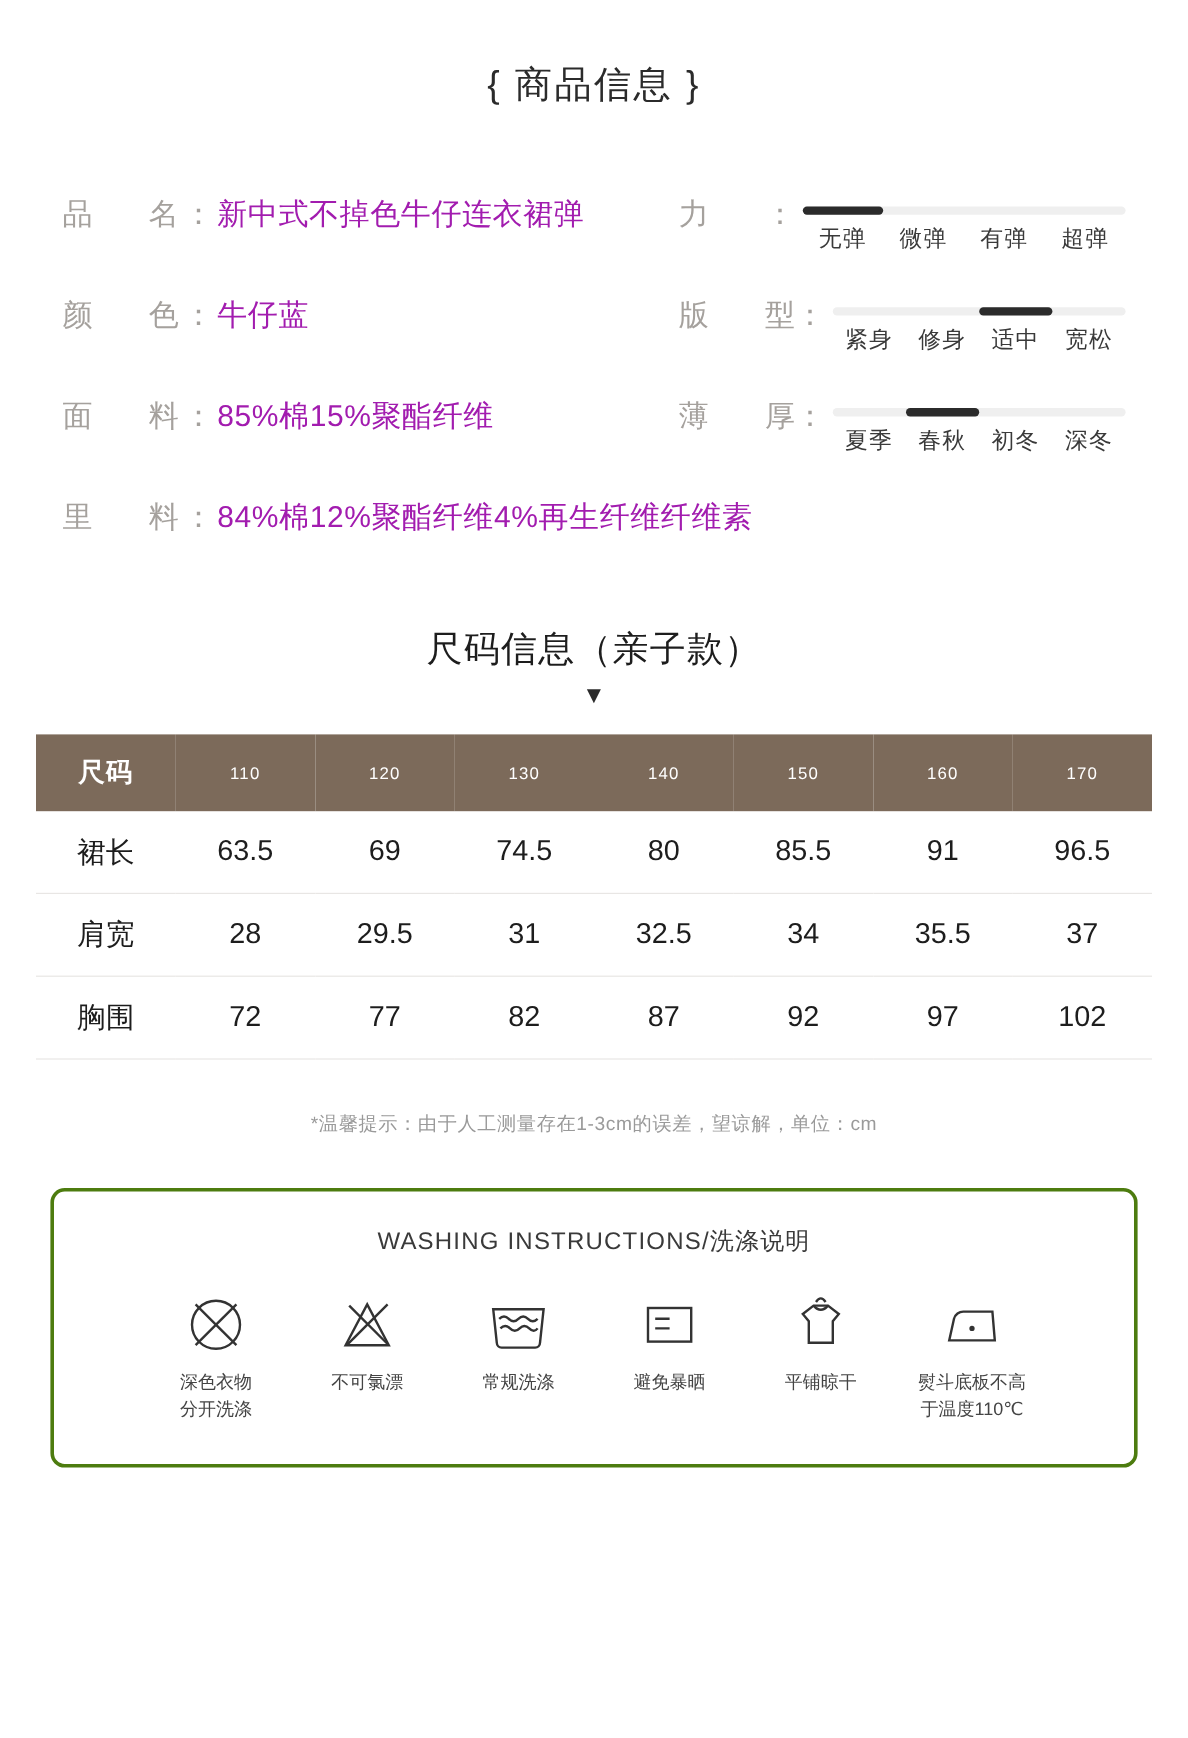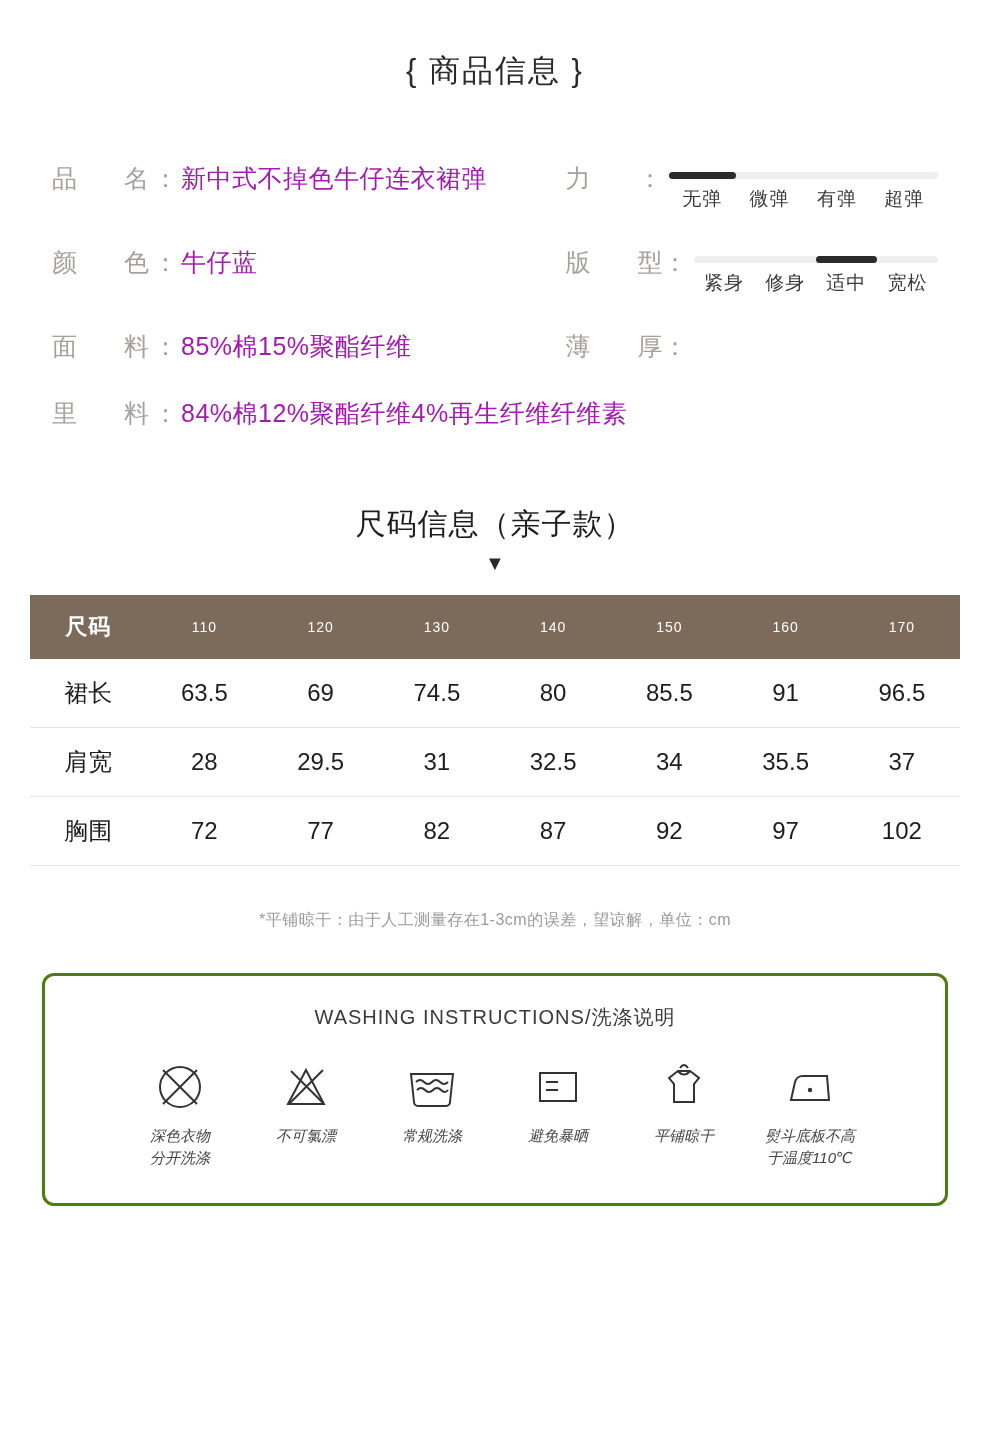--- a/index.html
+++ b/index.html
@@ -169,21 +169,20 @@
     text-align: center;
     font-size: 20px;
     color: #3a3a3a;
     letter-spacing: 1px;
   }
   .wash-icons {
     display: flex;
     justify-content: center;
     margin-top: 28px;
     padding: 0 22px;
-    font-style: italic;
   }
   .wash-item {
     width: 126px;
     text-align: center;
   }
   .wash-item .glyph {
     height: 56px;
     display: flex;
     align-items: center;
     justify-content: center;
@@ -260,20 +259,31 @@
       <span class="label">
         <span class="sp1">面</span><span class="sp2">料</span>
       </span>
       <span class="colon">：</span>
       <span class="value">85%棉15%聚酯纤维</span>
     </div>
     <div class="scale-block">
       <span class="scale-label">
         <span class="s1">薄</span><span>厚</span>：
       </span>
+      <div class="scale-body">
+        <div class="scale-track">
+          <div class="scale-marker" style="left: 25%; width: 25%;"></div>
+        </div>
+        <div class="scale-opts">
+          <span>夏季</span>
+          <span>春秋</span>
+          <span>初冬</span>
+          <span>深冬</span>
+        </div>
+      </div>
     </div>
   </div>
 
   <div class="info-row">
     <div class="info-left" style="width:100%">
       <span class="label">
         <span class="sp1">里</span><span class="sp2">料</span>
       </span>
       <span class="colon">：</span>
       <span class="value">84%棉12%聚酯纤维4%再生纤维纤维素</span>
@@ -325,21 +335,21 @@
       <td>77</td>
       <td>82</td>
       <td>87</td>
       <td>92</td>
       <td>97</td>
       <td>102</td>
     </tr>
   </tbody>
 </table>
 
-<div class="measure-note">*平铺晾干：由于人工测量存在1-3cm的误差，望谅解，单位：cm</div>
+<div class="measure-note">*温馨提示：由于人工测量存在1-3cm的误差，望谅解，单位：cm</div>
 
 <div class="wash-card">
   <div class="wash-title">WASHING INSTRUCTIONS/洗涤说明</div>
   <div class="wash-icons">
 
     <div class="wash-item">
       <div class="glyph">
         <svg width="54" height="54" viewBox="0 0 54 54">
           <circle cx="27" cy="27" r="20" fill="none" stroke="#333" stroke-width="2"></circle>
           <line x1="10" y1="44" x2="44" y2="10" stroke="#333" stroke-width="2"></line>

